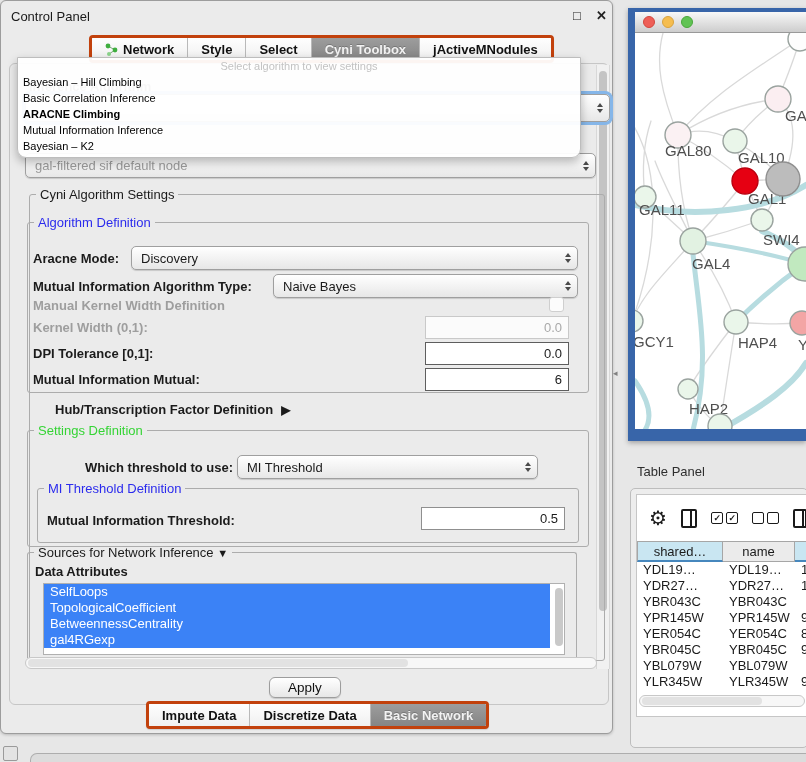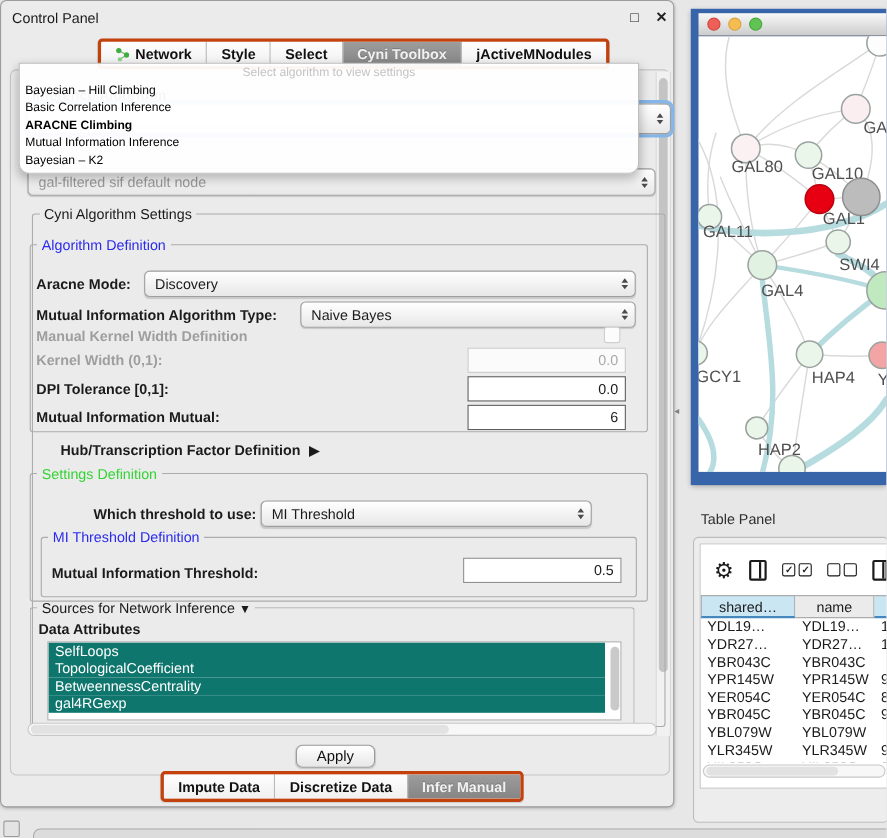--- a/index.html
+++ b/index.html
@@ -46,21 +46,21 @@
   
   #algo-popup{position:absolute;left:16px;top:56px;width:562px;background:rgba(255,255,255,.95);
               border:1px solid #bdbdbd;border-radius:0 0 9px 9px;box-shadow:0 4px 10px rgba(0,0,0,.28);
               z-index:50;padding-bottom:3px;}
   #algo-popup .prompt{height:16px;line-height:16px;text-align:center;color:#c3c3c3;font-size:11px;}
   .pitem{height:16px;line-height:16px;padding-left:5px;font-size:11px;color:#000;white-space:nowrap;}
   .pitem.bold{font-weight:bold;}
   
   #attr-list{position:absolute;left:42px;top:582px;width:520px;height:70px;background:#fff;
              border:1px solid #b0b0b0;overflow:hidden;}
-  .litem{height:16px;line-height:16px;padding-left:6px;font-size:13px;background:#0f766e;color:#fff;
+  .litem{height:16px;line-height:16px;padding-left:6px;font-size:13px;background:#3b82f6;color:#fff;
          width:500px;white-space:nowrap;}
   #attr-scroll-thumb{position:absolute;right:1px;top:4px;width:8px;height:58px;background:#c9c9c9;
                      border-radius:4px;}
   .hpill{position:absolute;height:10px;border:1px solid #c8c8c8;border-radius:6px;background:#f7f7f7;}
   .hpill .thumb{position:absolute;left:2px;top:1px;height:8px;border-radius:4px;background:#e2e2e2;}
   
   .vtrack{position:absolute;width:12px;background:#f1f1f1;border-left:1px solid #d8d8d8;border-right:1px solid #d8d8d8;}
   .vthumb{position:absolute;left:2px;width:8px;background:#c4c4c4;border-radius:4px;}
   
   .pushbtn{position:absolute;padding:2px 18px;font-size:13.5px;border:1px solid #9c9c9c;border-radius:6px;
@@ -242,21 +242,21 @@
     <button class="pushbtn" style="left:268px;top:676px;">Apply</button>
 
     <div class="segbar" style="left:145px;top:700px;" id="bottom-tabs">
         <div class="seg">
           <span>Impute Data</span>
         </div>
         <div class="seg">
           <span>Discretize Data</span>
         </div>
         <div class="seg sel">
-          <span>Infer Manual</span>
+          <span>Basic Network</span>
         </div>
       </div>
 
     <div id="algo-popup">
       <div class="prompt">Select algorithm to view settings</div>
       <div id="popup-items">
           <div class="pitem">Bayesian – Hill Climbing</div>
           <div class="pitem">Basic Correlation Inference</div>
           <div class="pitem bold">ARACNE Climbing</div>
           <div class="pitem">Mutual Information Inference</div>

